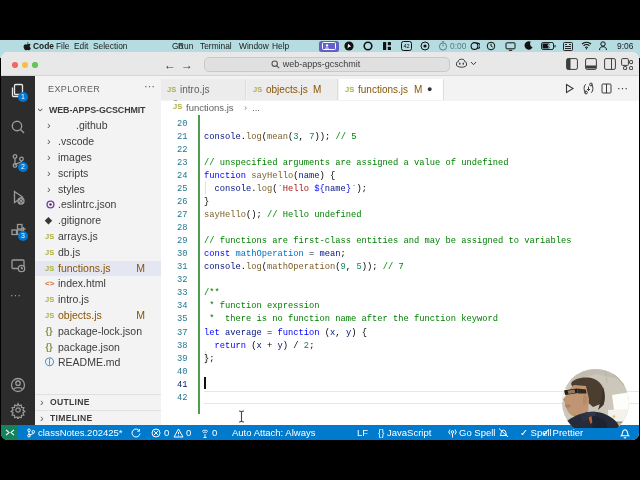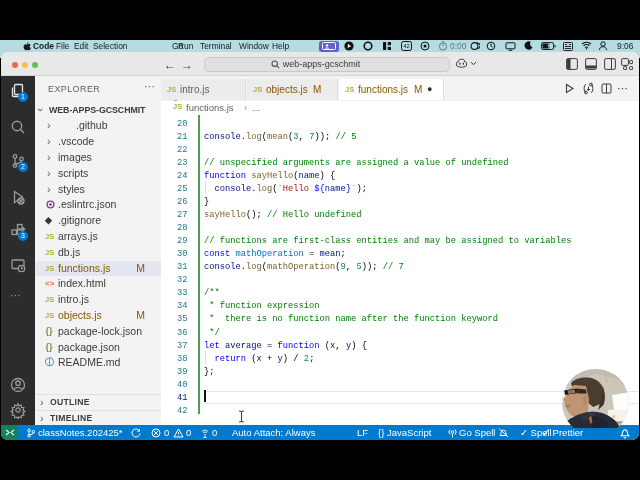--- a/index.html
+++ b/index.html
@@ -419,21 +419,20 @@
         <div class="cl"><span class="ln">26</span><span class="ct"><span class="pl">}</span></span></div>
         <div class="cl"><span class="ln">27</span><span class="ct"><span class="fn">sayHello</span><span class="pl">(); </span><span class="gr">// Hello undefined</span></span></div>
         <div class="cl"><span class="ln">28</span></div>
         <div class="cl"><span class="ln">29</span><span class="ct"><span class="gr">// functions are first-class entities and may be assigned to variables</span></span></div>
         <div class="cl"><span class="ln">30</span><span class="ct"><span class="b">const</span><span class="pl"> </span><span class="cn">mathOperation</span><span class="pl"> = </span><span class="vr">mean</span><span class="pl">;</span></span></div>
         <div class="cl"><span class="ln">31</span><span class="ct"><span class="vr">console</span><span class="pl">.</span><span class="fn">log</span><span class="pl">(</span><span class="fn">mathOperation</span><span class="pl">(</span><span class="nm">9</span><span class="pl">, </span><span class="nm">5</span><span class="pl">)); </span><span class="gr">// 7</span></span></div>
         <div class="cl"><span class="ln">32</span></div>
         <div class="cl"><span class="ln">33</span><span class="ct"><span class="gr">/**</span></span></div>
         <div class="cl"><span class="ln">34</span><span class="ct"><span class="gr"> * function expression</span></span></div>
         <div class="cl"><span class="ln">35</span><span class="ct"><span class="gr"> *  there is no function name after the function keyword</span></span></div>
-        <div class="cl"><span class="ln">36</span><span class="ct"><span class="gr"> */</span></span></div>
         <div class="cl"><span class="ln">37</span><span class="ct"><span class="b">let</span><span class="pl"> </span><span class="vr">average</span><span class="pl"> = </span><span class="b">function</span><span class="pl"> (</span><span class="vr">x</span><span class="pl">, </span><span class="vr">y</span><span class="pl">) {</span></span></div>
         <div class="cl"><span class="ln">38</span><span class="ct"><span class="pl">  </span><span class="b">return</span><span class="pl"> (</span><span class="vr">x</span><span class="pl"> + </span><span class="vr">y</span><span class="pl">) / </span><span class="nm">2</span><span class="pl">;</span></span></div>
         <div class="cl"><span class="ln">39</span><span class="ct"><span class="pl">};</span></span></div>
         <div class="cl"><span class="ln">40</span></div>
         <div class="cl"><span class="ln" style="color:#0b216f;">41</span><span class="ct"><span id="caret"></span></span></div>
         <div class="cl"><span class="ln">42</span></div>
       </div>
     </div>
 
     <div id="statusbar">

